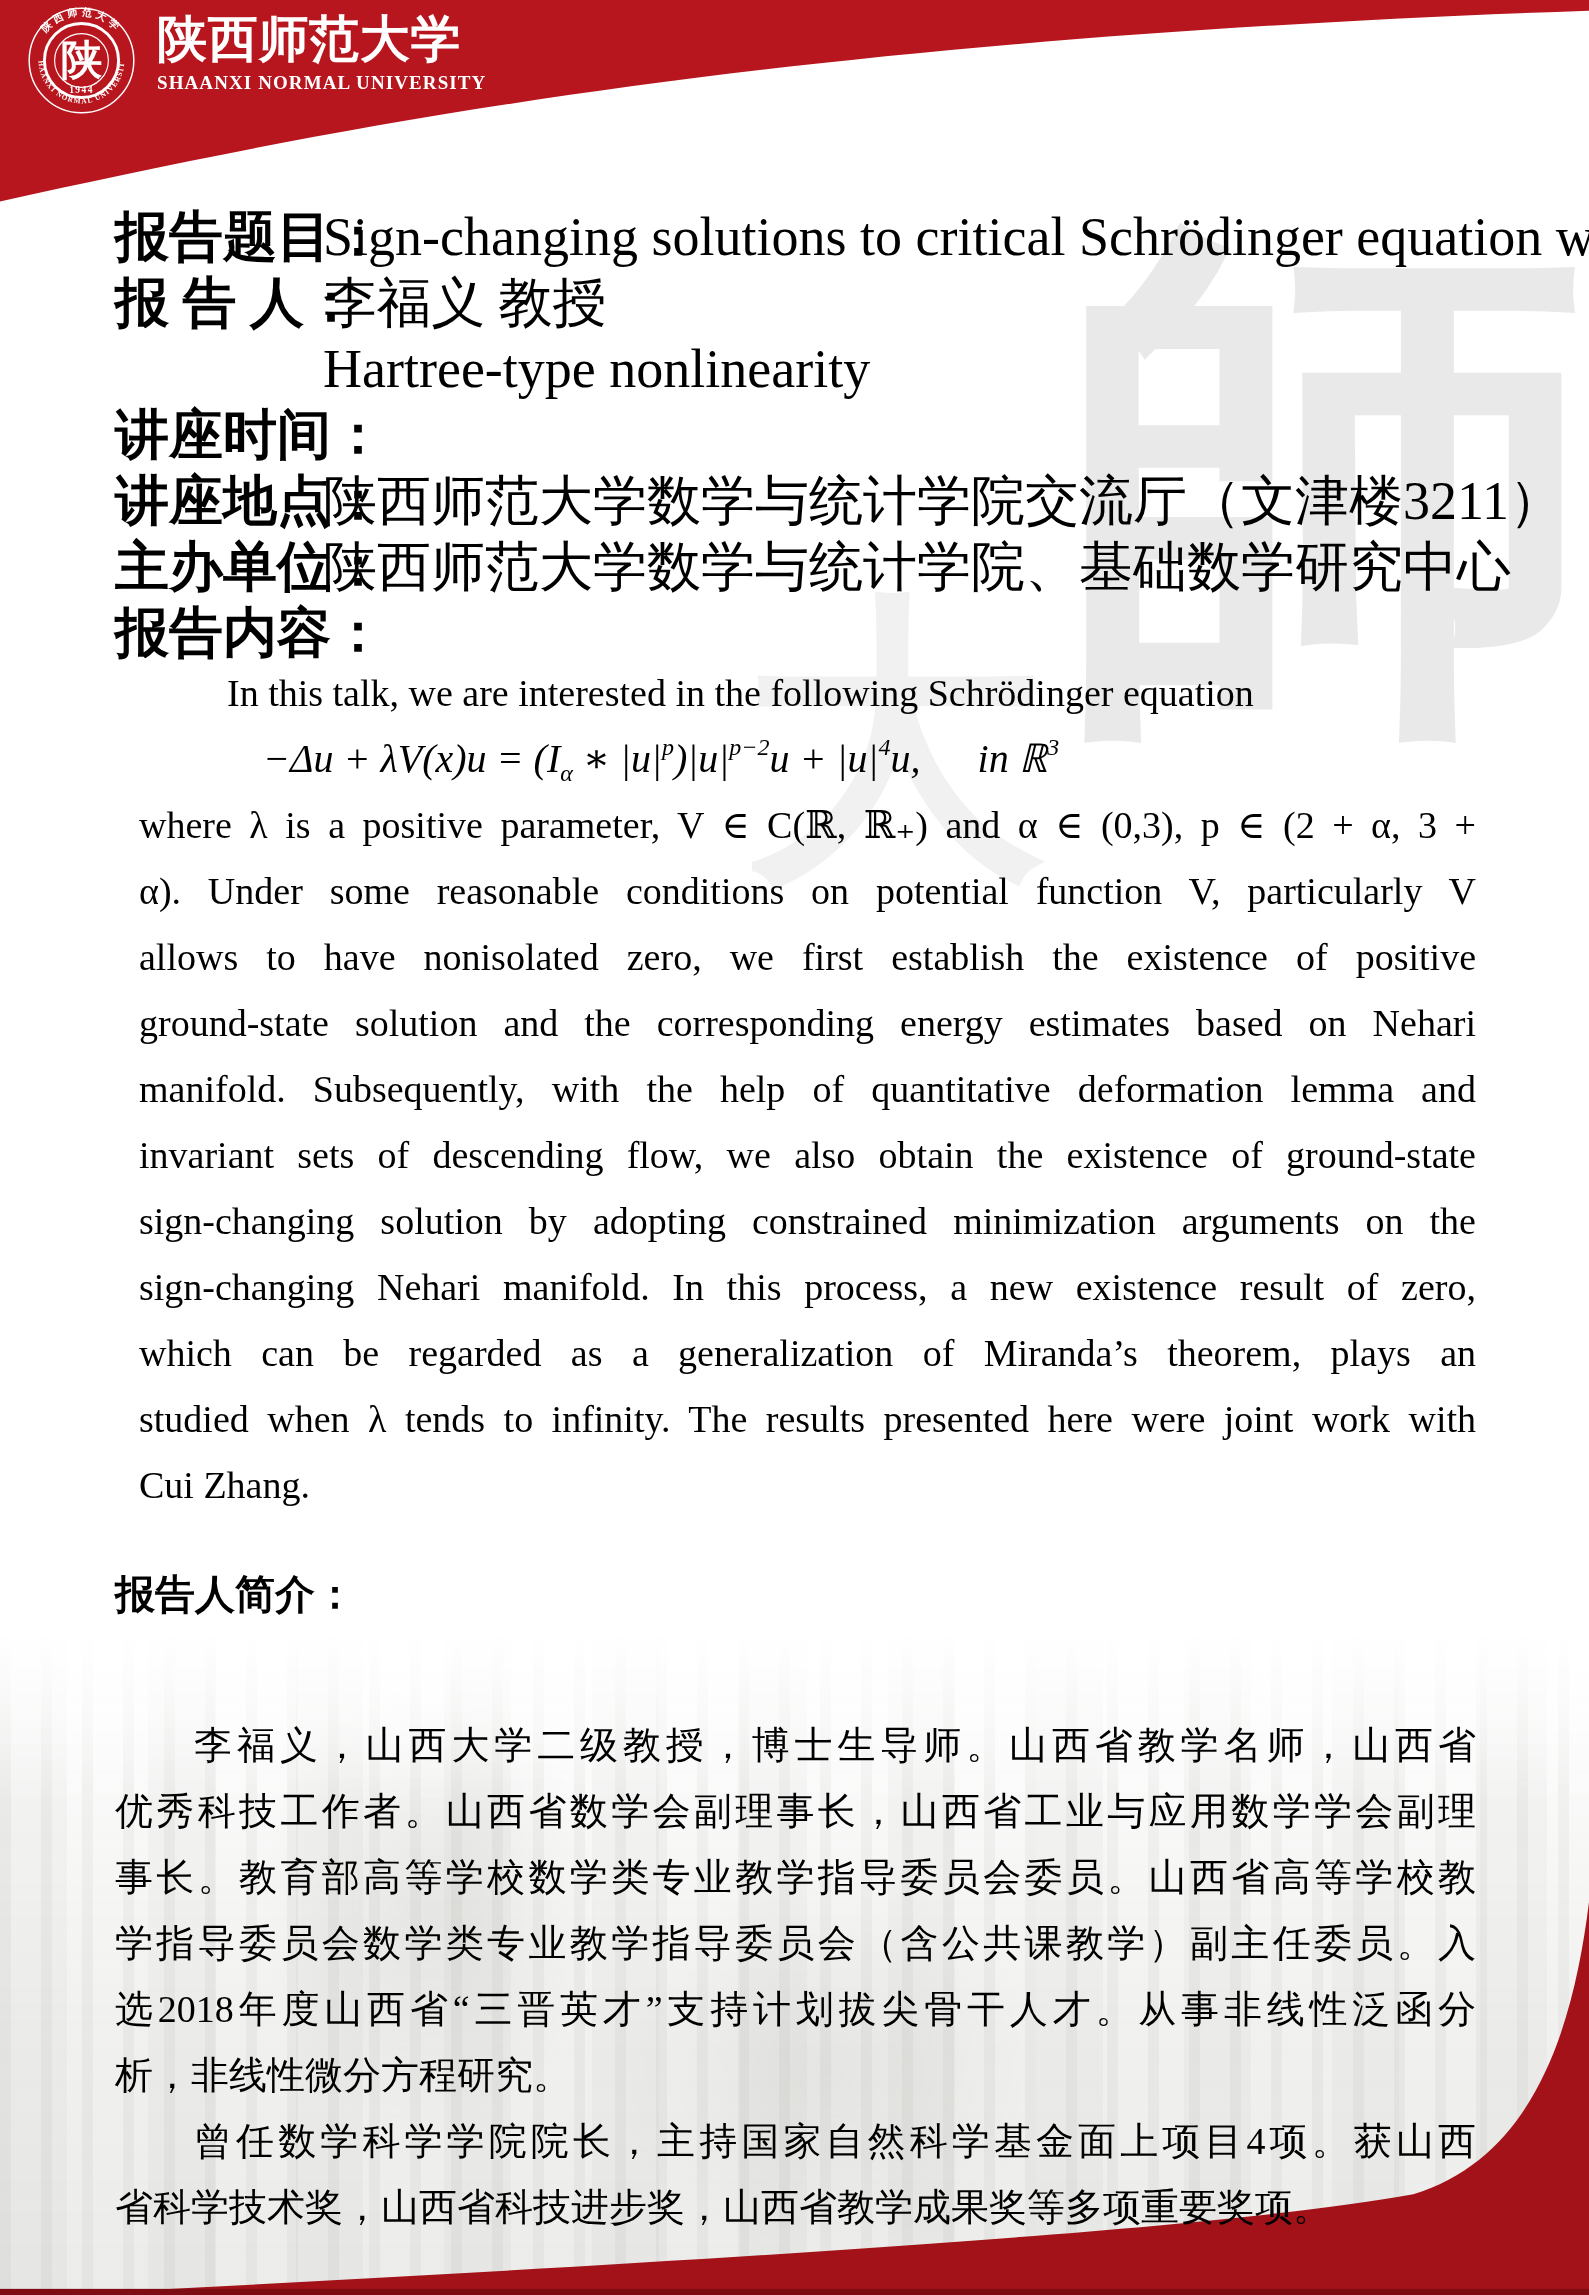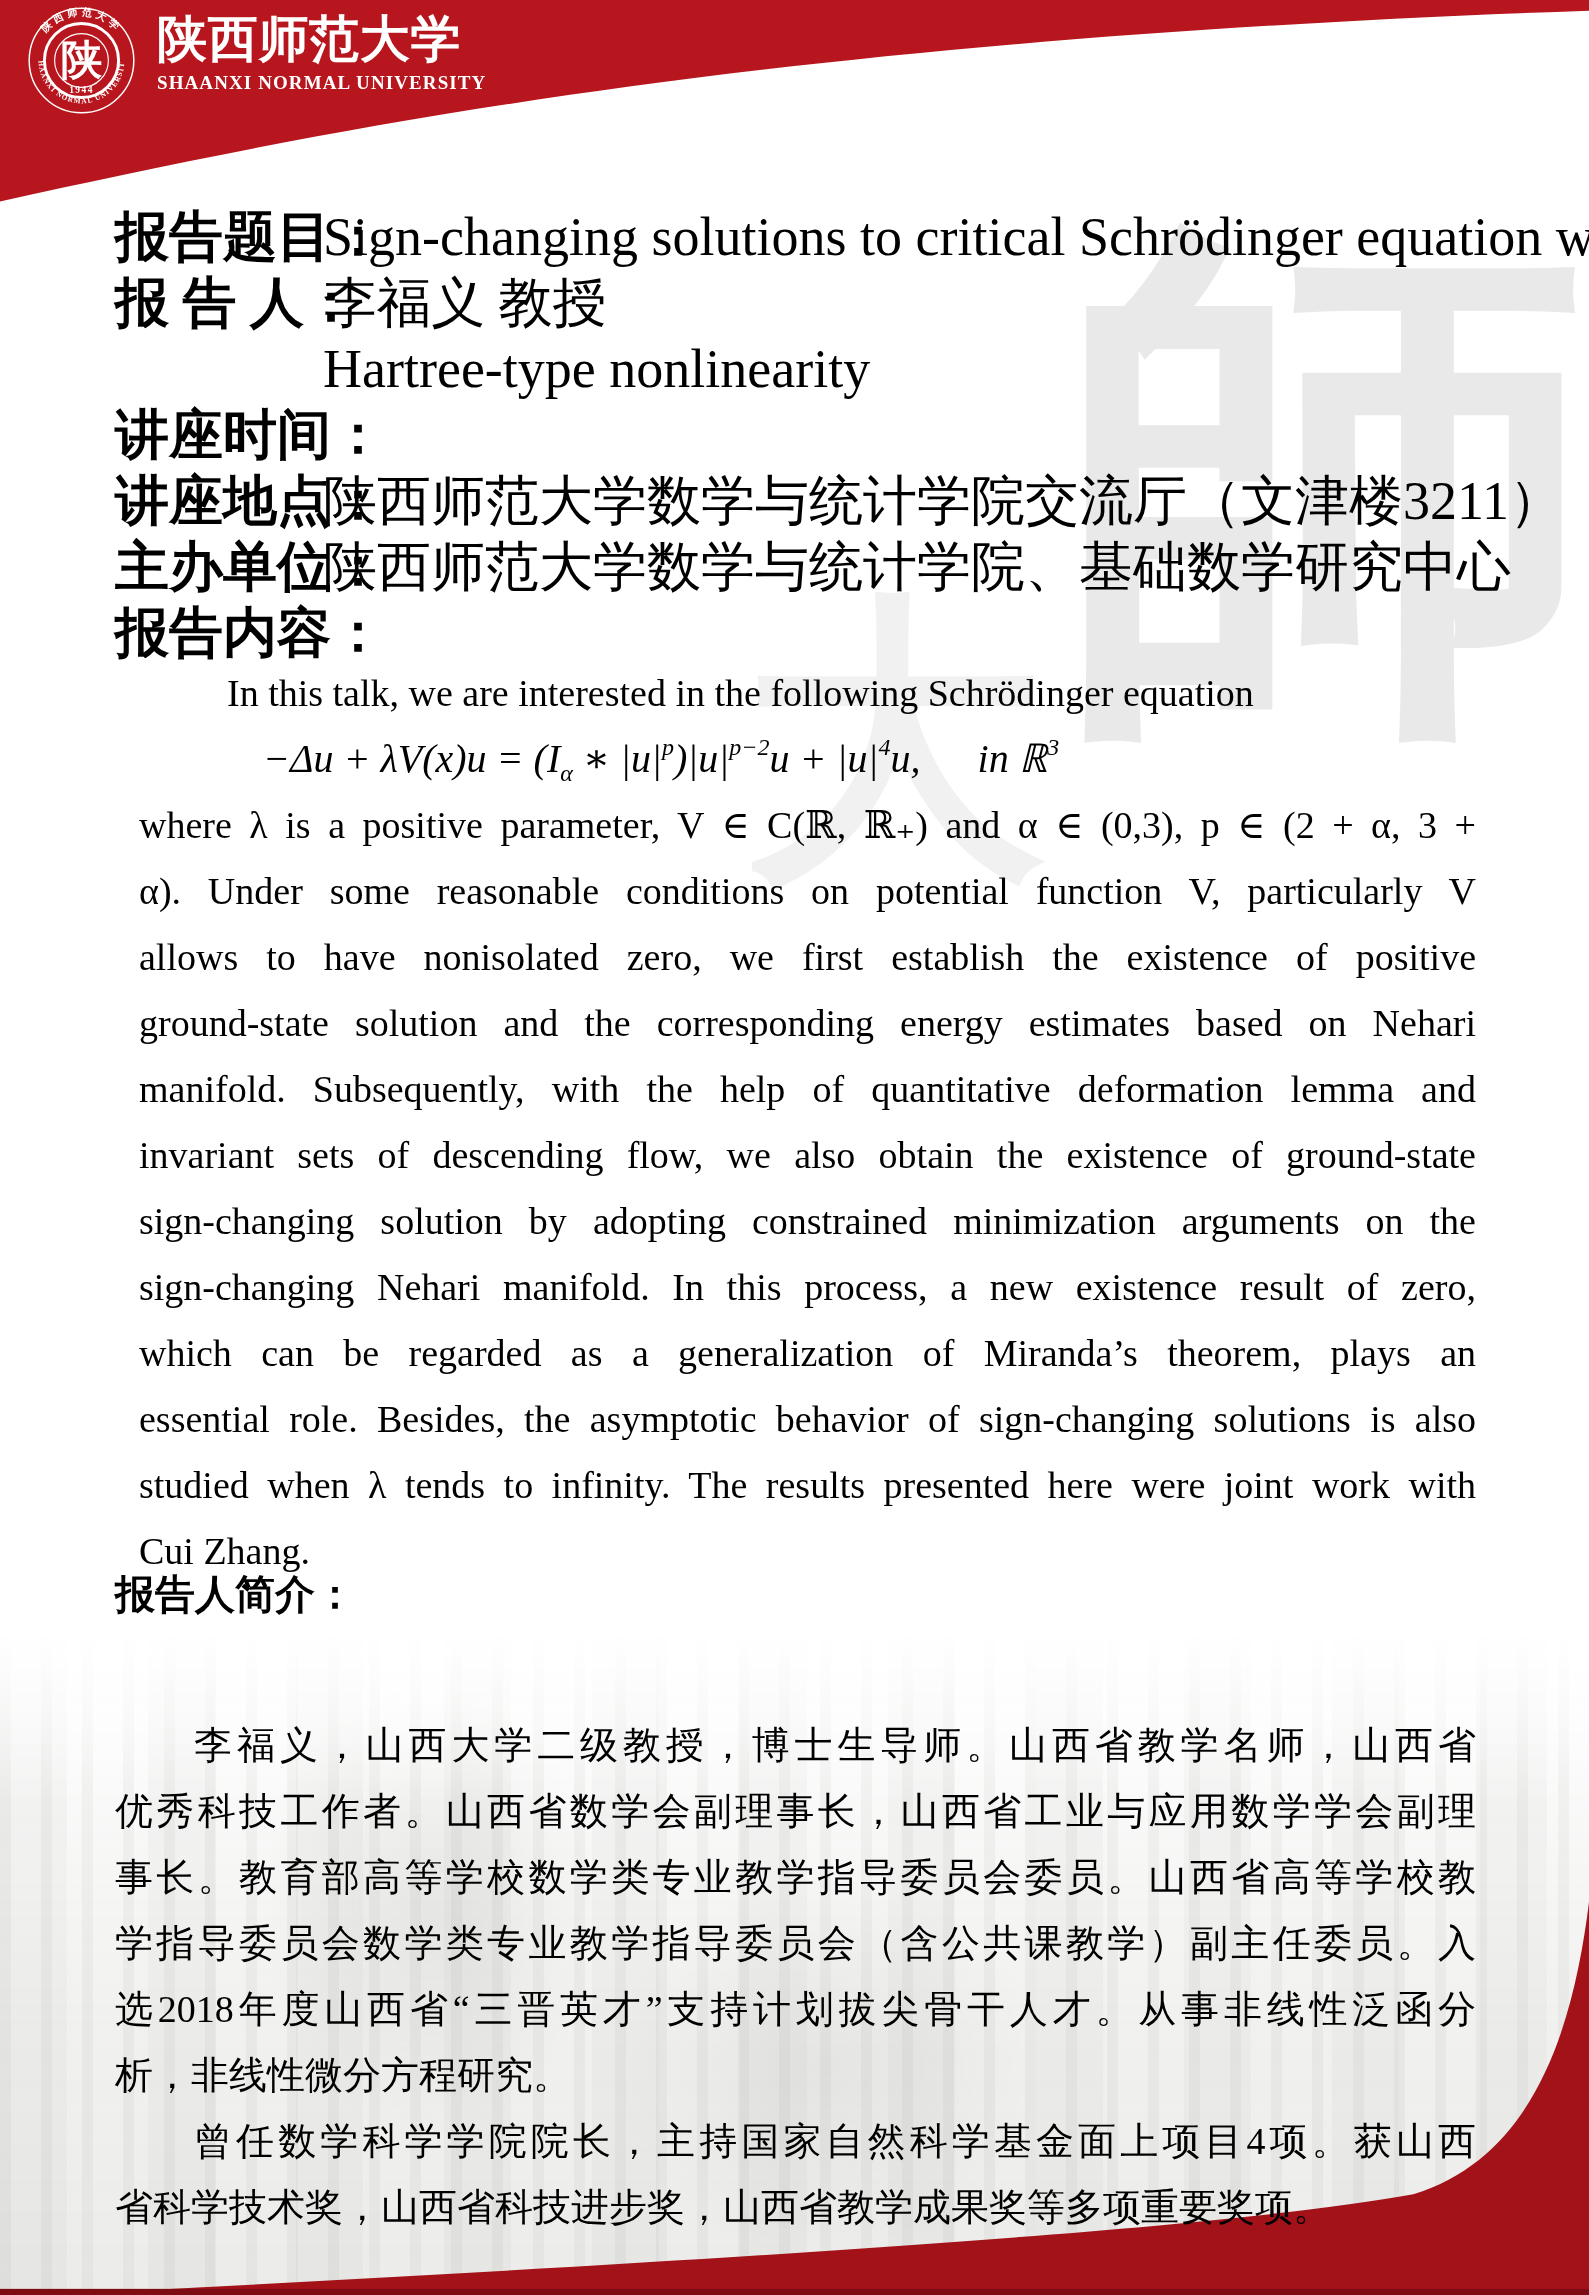--- a/index.html
+++ b/index.html
@@ -132,21 +132,20 @@
       <div class="formula"><span>−Δu + λV(x)u = (I</span><sub>α</sub><span> ∗ |u|</span><sup>p</sup><span>)|u|</span><sup>p−2</sup><span>u + |u|</span><sup>4</sup><span>u,</span><span class="gap" style="width: 57px;"></span><span>in ℝ</span><sup>3</sup></div>
       <div class="a-line j">where λ is a positive parameter, V ∈ C(ℝ, ℝ₊) and α ∈ (0,3),  p ∈ (2 + α, 3 +</div>
       <div class="a-line j">α). Under some reasonable conditions on potential function V, particularly V</div>
       <div class="a-line j">allows to have nonisolated zero, we first establish the existence of positive</div>
       <div class="a-line j">ground-state solution and the corresponding energy estimates based on Nehari</div>
       <div class="a-line j">manifold. Subsequently, with the help of quantitative deformation lemma and</div>
       <div class="a-line j">invariant sets of descending flow, we also obtain the existence of ground-state</div>
       <div class="a-line j">sign-changing solution by adopting constrained minimization arguments on the</div>
       <div class="a-line j">sign-changing Nehari manifold. In this process, a new existence result of zero,</div>
       <div class="a-line j">which can be regarded as a generalization of Miranda’s theorem, plays an</div>
-      <div class="a-line j">essential role. Besides, the asymptotic behavior of sign-changing solutions is also</div>
       <div class="a-line j">studied when λ tends to infinity. The results presented here were joint work with</div>
       <div class="a-line">Cui Zhang.</div>
     </div>
 
   <div class="bio-heading">报告人简介：</div>
   <div class="bio">
       <div class="b-line j ind">李福义，山西大学二级教授，博士生导师。山西省教学名师，山西省</div>
       <div class="b-line j">优秀科技工作者。山西省数学会副理事长，山西省工业与应用数学学会副理</div>
       <div class="b-line j">事长。教育部高等学校数学类专业教学指导委员会委员。山西省高等学校教</div>
       <div class="b-line j">学指导委员会数学类专业教学指导委员会（含公共课教学）副主任委员。入</div>

